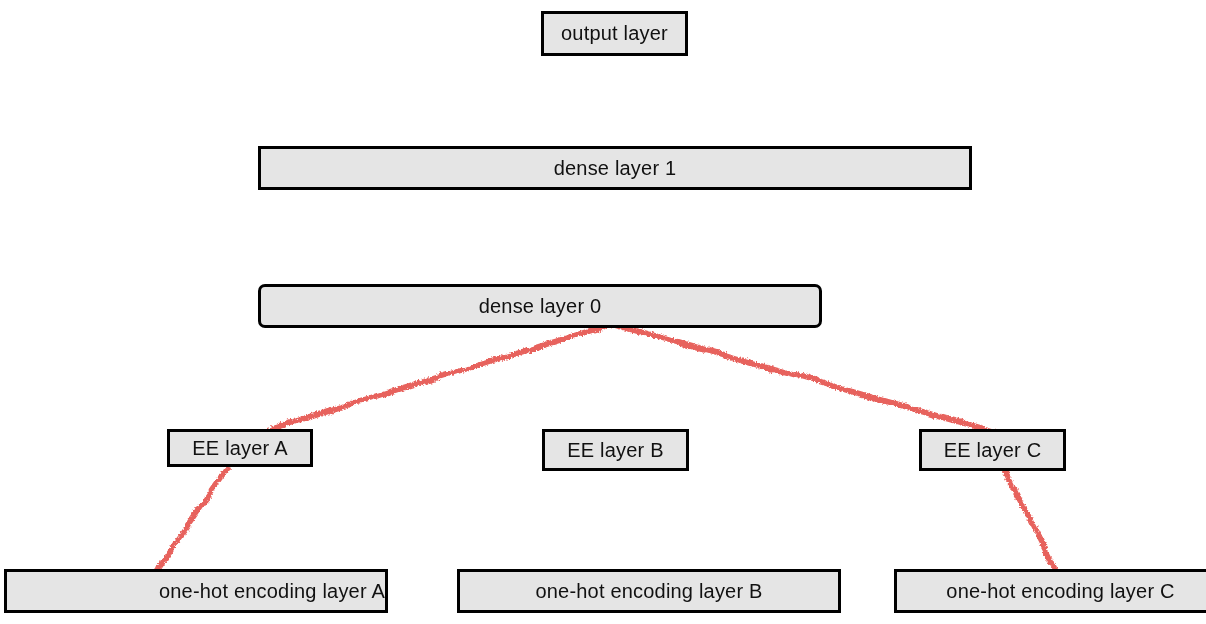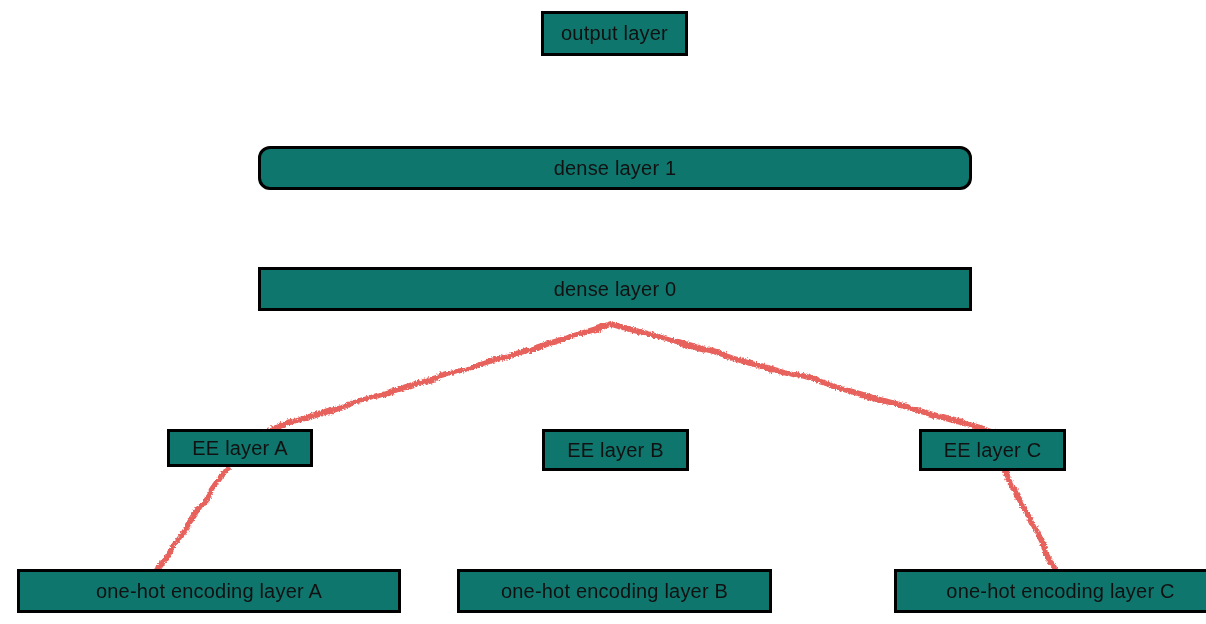--- a/index.html
+++ b/index.html
@@ -20,39 +20,39 @@
     left: 0;
     top: 0;
     width: 1206px;
     height: 624px;
     z-index: 1;
   }
   .node {
     position: absolute;
     box-sizing: border-box;
     border: 3px solid #000000;
-    background: #0f766e;
+    background: #e5e5e5;
     display: flex;
     align-items: center;
     justify-content: center;
     font-size: 20px;
     color: #111111;
     letter-spacing: 0.2px;
     z-index: 2;
     white-space: nowrap;
   }
   
   .n-output   { left: 541px; top: 11px;  width: 147px; height: 45px; }
-  .n-dense1   { left: 258px; top: 146px; width: 714px; height: 44px; border-radius: 12px; }
-  .n-dense0   { left: 258px; top: 267px; width: 714px; height: 44px; }
+  .n-dense1   { left: 258px; top: 146px; width: 714px; height: 44px; }
+  .n-dense0   { left: 258px; top: 284px; width: 564px; height: 44px; border-radius: 7px; }
   .n-ee-a     { left: 167px; top: 429px; width: 146px; height: 38px; }
   .n-ee-b     { left: 542px; top: 429px; width: 147px; height: 42px; }
   .n-ee-c     { left: 919px; top: 429px; width: 147px; height: 42px; }
-  .n-onehot-a { left: 17px;   top: 569px; width: 384px; height: 44px; }
-  .n-onehot-b { left: 457px; top: 569px; width: 315px; height: 44px; }
+  .n-onehot-a { left: 4px;   top: 569px; width: 384px; height: 44px; justify-content: flex-end; }
+  .n-onehot-b { left: 457px; top: 569px; width: 384px; height: 44px; }
   .n-onehot-c { left: 861px; top: 569px; width: 333px; height: 44px; margin-left: 33px; }
 </style>
 </head>
 <body>
 
 <div class="canvas">
 
   <svg class="edges-svg" width="1206" height="624" viewBox="0 0 1206 624" xmlns="http://www.w3.org/2000/svg">
     <defs>
       <filter id="crayon" x="-30%" y="-30%" width="160%" height="160%">

